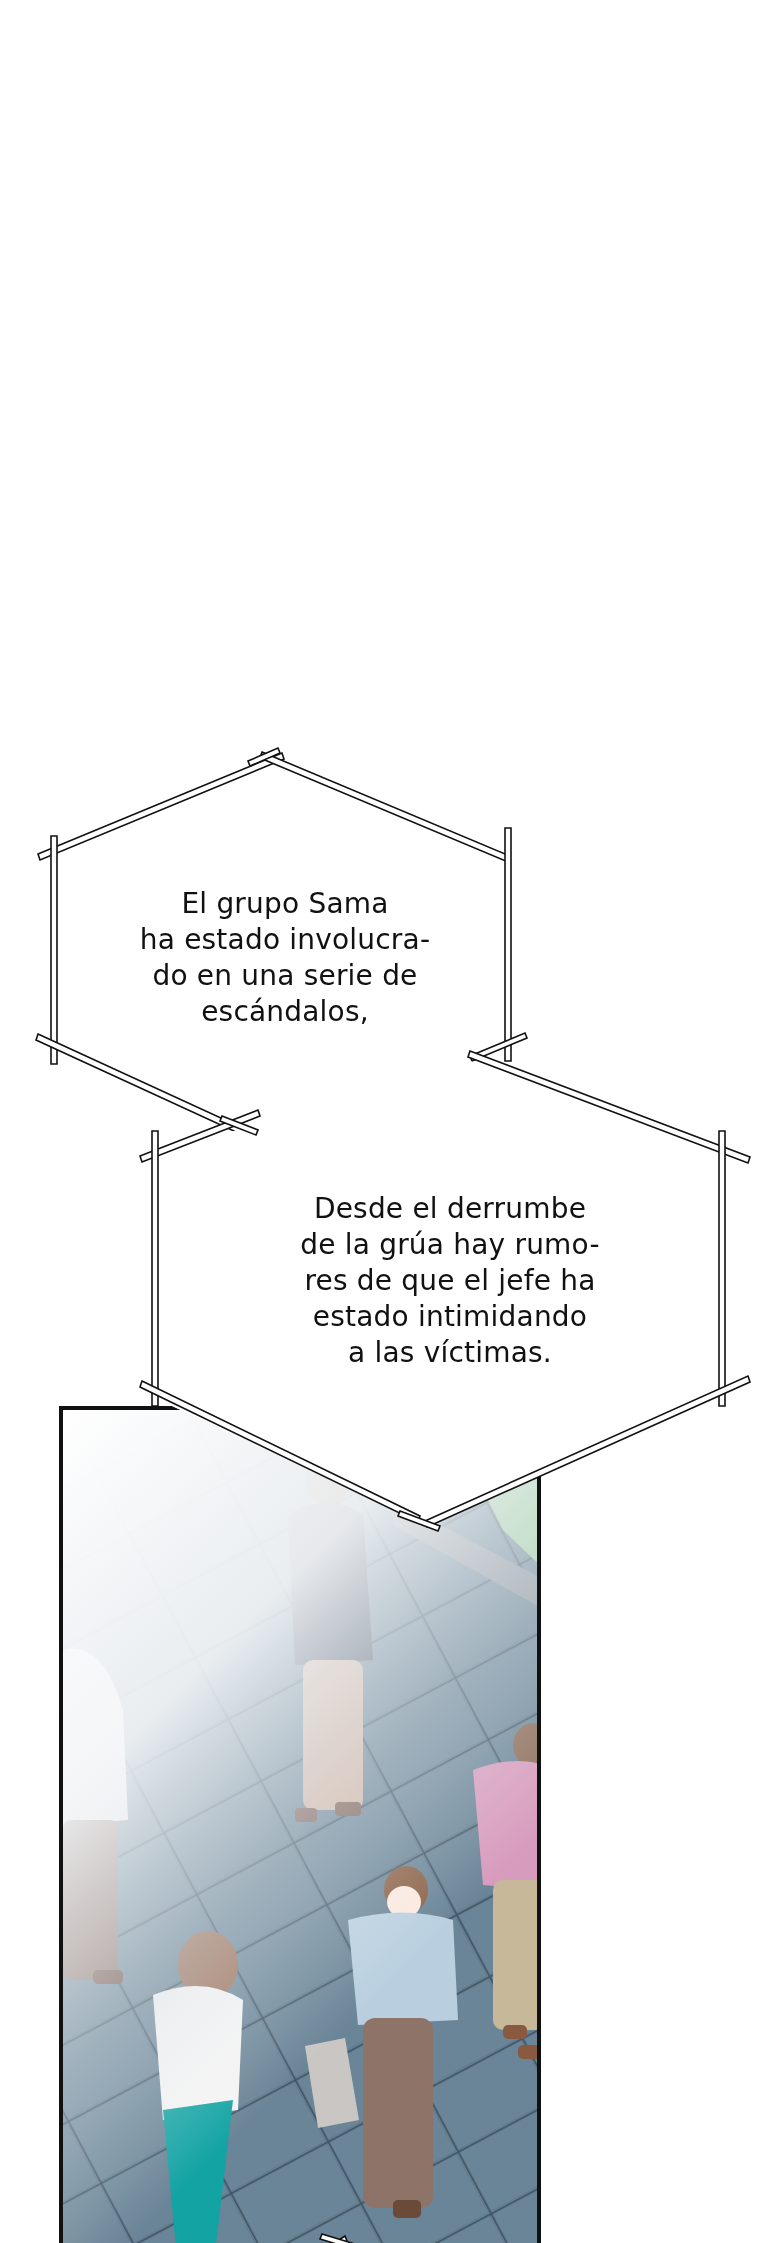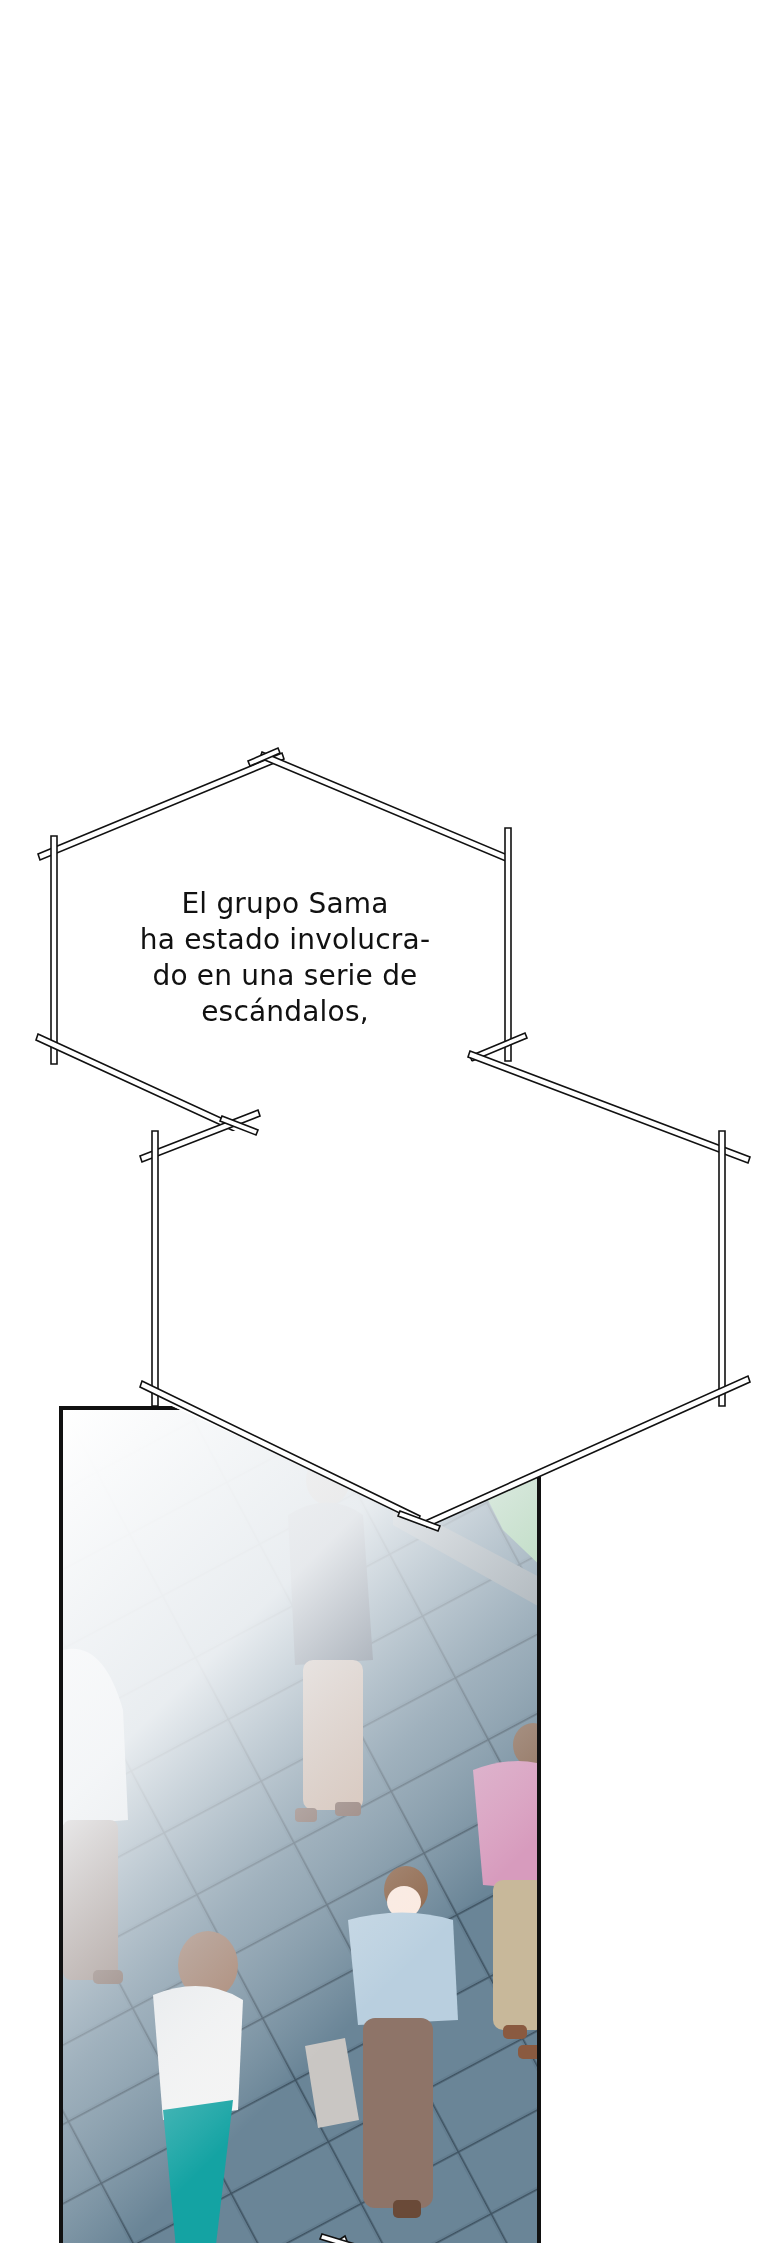--- a/index.html
+++ b/index.html
@@ -118,14 +118,19 @@
     <g stroke="#111" stroke-width="1.6" fill="#fff">
       <polygon points="310,2243 345,2220 347,2225 312,2243"></polygon>
       <polygon points="322,2218 355,2228 353,2233 320,2223"></polygon>
     </g>
   </svg>
 
   <div class="bubble-text bt1">El grupo Sama
 ha estado involucra-
 do en una serie de
 escándalos,</div>
+  <div class="bubble-text bt2">Desde el derrumbe
+de la grúa hay rumo-
+res de que el jefe ha
+estado intimidando
+a las víctimas.</div>
 
 </div>
 
 </body></html>

